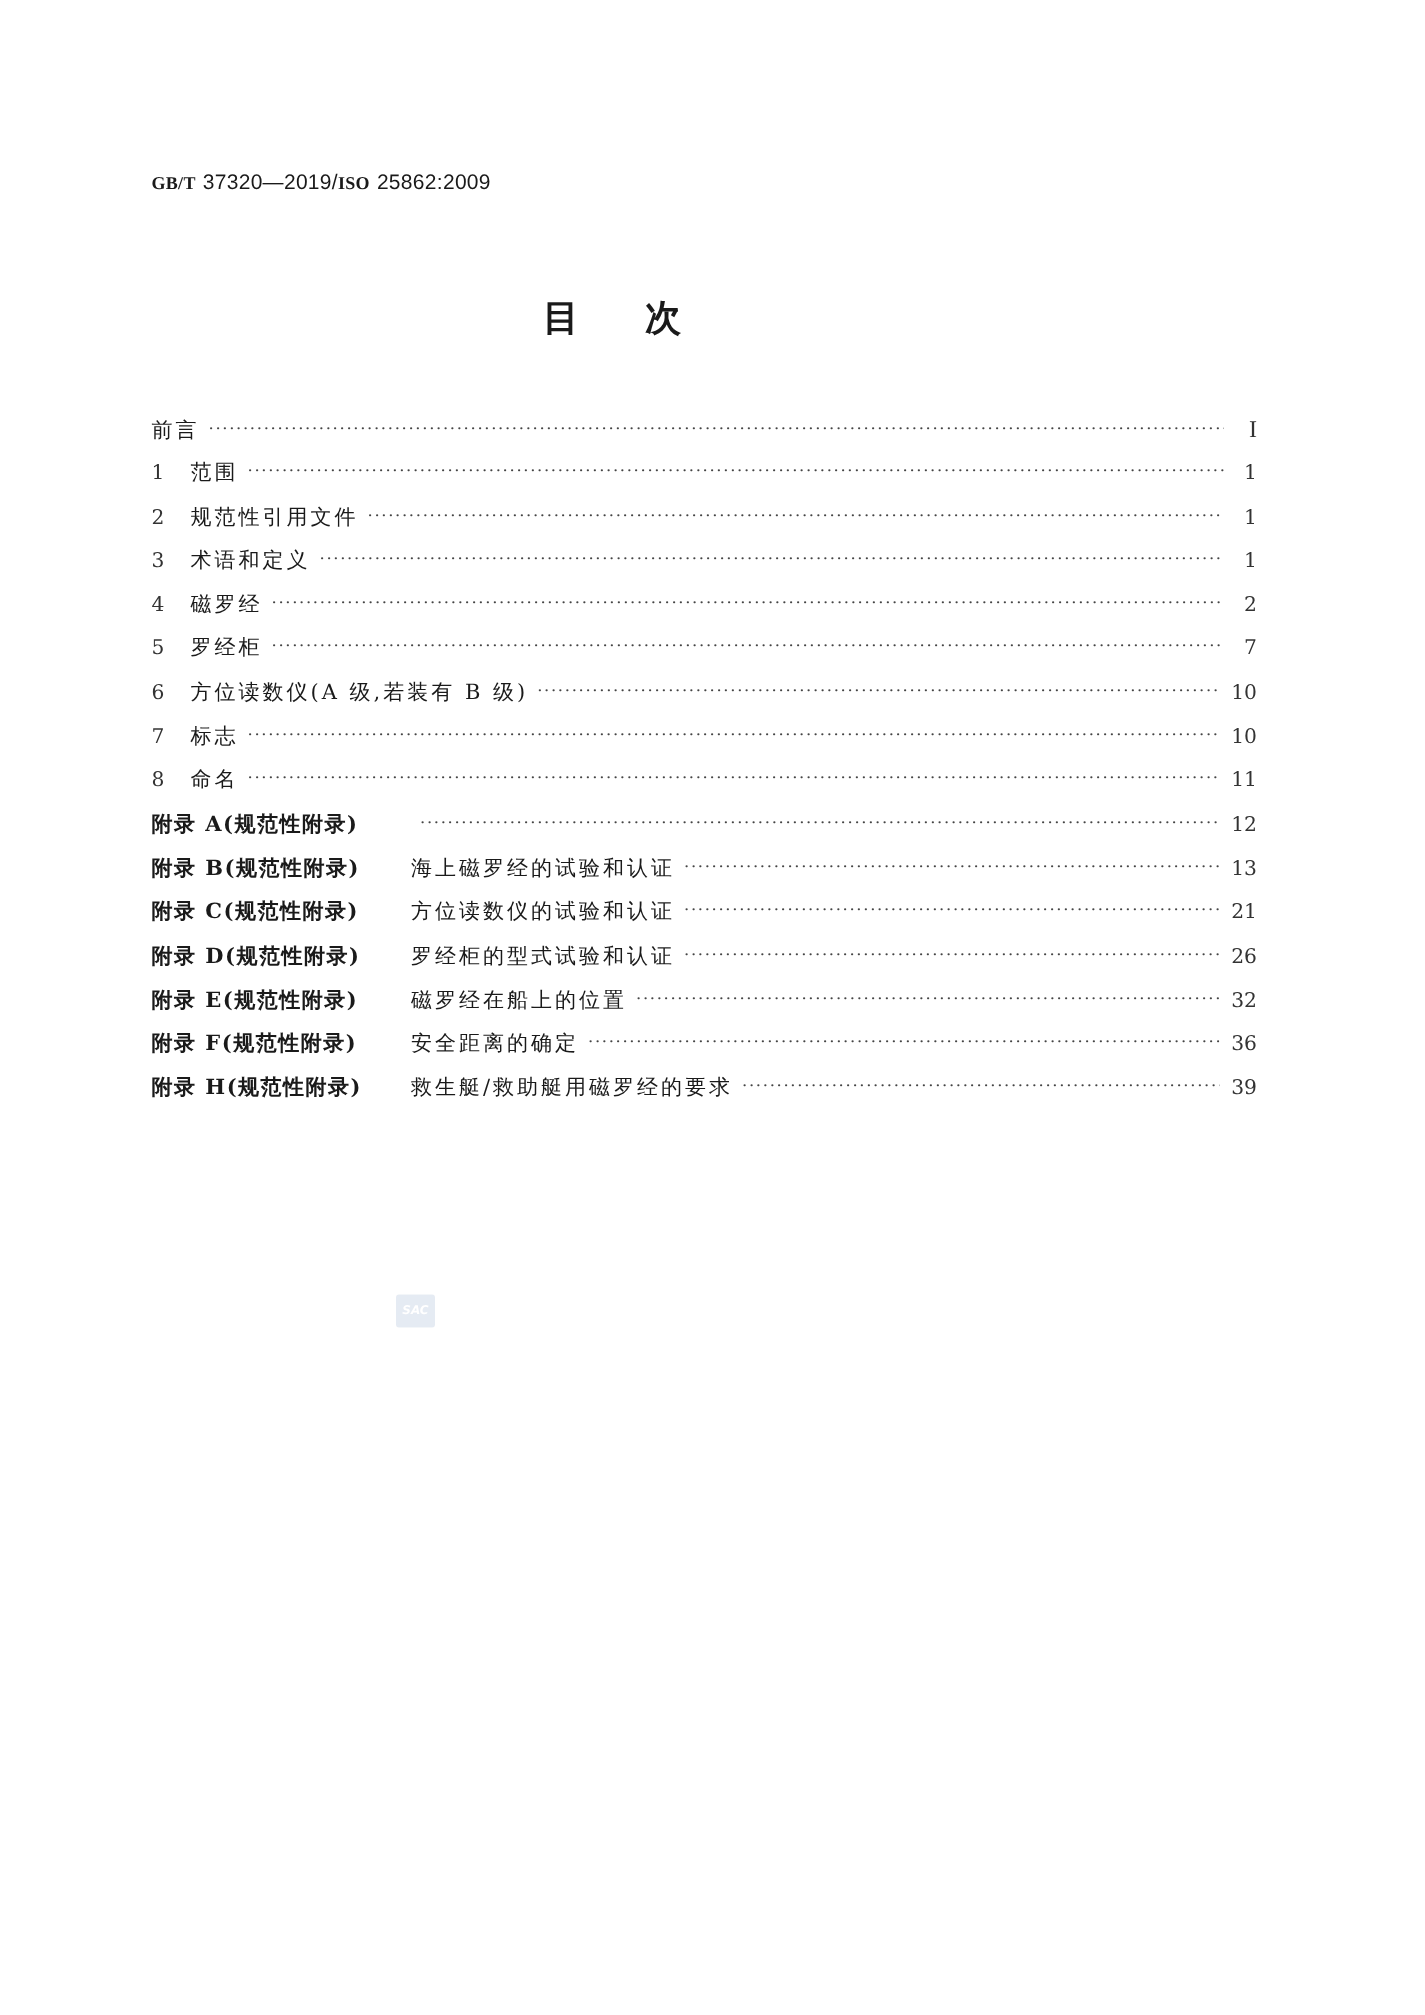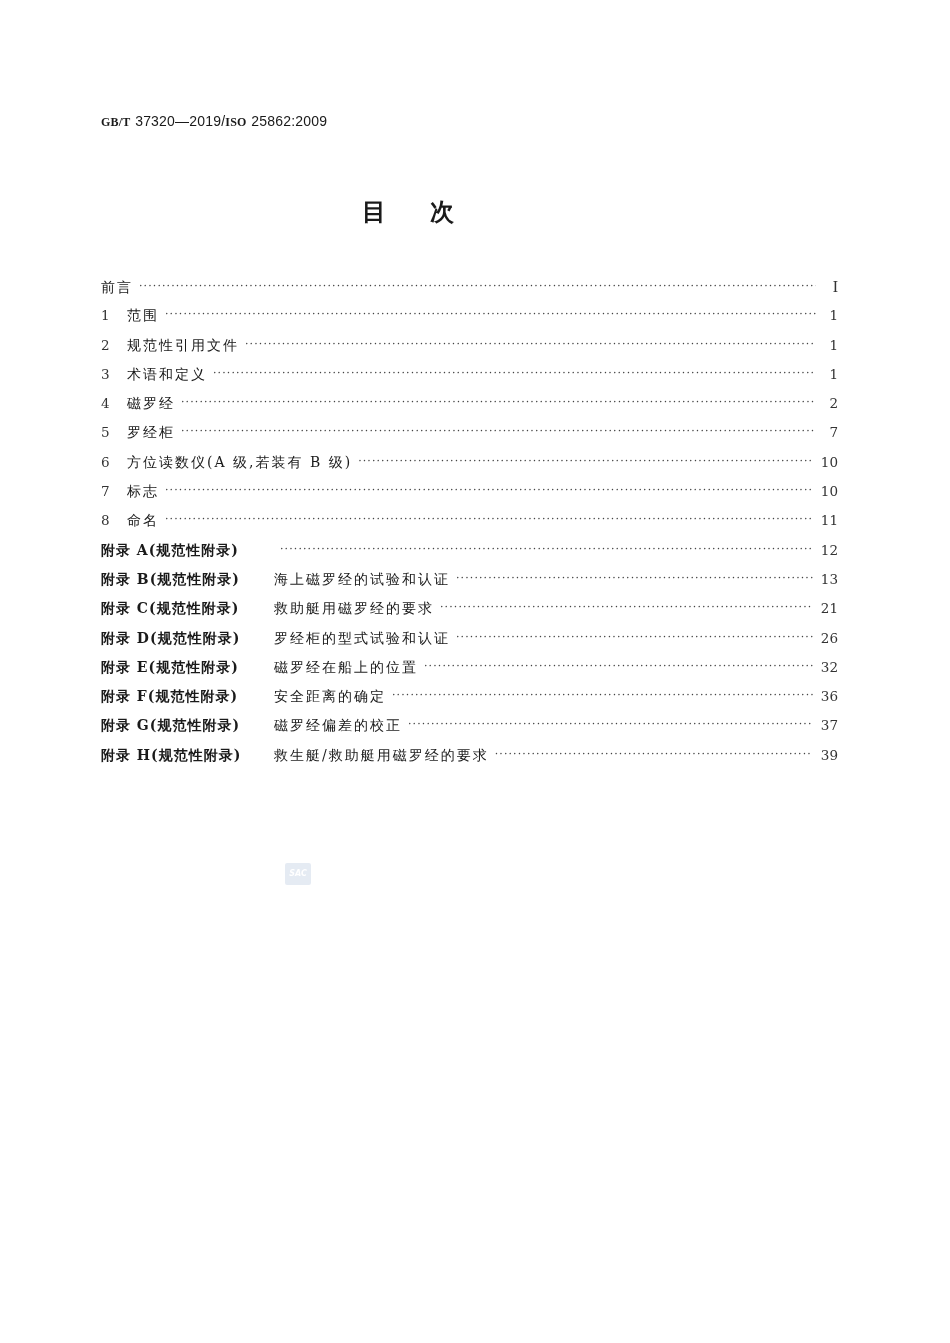--- a/index.html
+++ b/index.html
@@ -95,21 +95,21 @@
       text-align: right;
       font-size: 13.5px;
       color: #333;
     }
     .toc-page.roman {
       font-family: "Liberation Serif", "DejaVu Serif", serif;
       font-size: 16px;
     }
     .watermark {
       position: absolute;
-      left: 285px;
+      left: 264px;
       top: 863px;
       width: 26px;
       height: 22px;
       background: #e3e9f2;
       border-radius: 2px;
       color: #ffffff;
       font-family: "DejaVu Sans", sans-serif;
       font-weight: bold;
       font-style: italic;
       font-size: 8px;
@@ -189,21 +189,21 @@
       <span class="toc-page">12</span>
     </li>
     <li class="toc-row">
       <span class="toc-app">附录 B(规范性附录)</span>
       <span class="toc-label">海上磁罗经的试验和认证</span>
       <span class="toc-dots"></span>
       <span class="toc-page">13</span>
     </li>
     <li class="toc-row">
       <span class="toc-app">附录 C(规范性附录)</span>
-      <span class="toc-label">救助艇用磁罗经的要求</span>
+      <span class="toc-label">方位读数仪的试验和认证</span>
       <span class="toc-dots"></span>
       <span class="toc-page">21</span>
     </li>
     <li class="toc-row">
       <span class="toc-app">附录 D(规范性附录)</span>
       <span class="toc-label">罗经柜的型式试验和认证</span>
       <span class="toc-dots"></span>
       <span class="toc-page">26</span>
     </li>
     <li class="toc-row">
@@ -212,26 +212,20 @@
       <span class="toc-dots"></span>
       <span class="toc-page">32</span>
     </li>
     <li class="toc-row">
       <span class="toc-app">附录 F(规范性附录)</span>
       <span class="toc-label">安全距离的确定</span>
       <span class="toc-dots"></span>
       <span class="toc-page">36</span>
     </li>
     <li class="toc-row">
-      <span class="toc-app">附录 G(规范性附录)</span>
-      <span class="toc-label">磁罗经偏差的校正</span>
-      <span class="toc-dots"></span>
-      <span class="toc-page">37</span>
-    </li>
-    <li class="toc-row">
       <span class="toc-app">附录 H(规范性附录)</span>
       <span class="toc-label">救生艇/救助艇用磁罗经的要求</span>
       <span class="toc-dots"></span>
       <span class="toc-page">39</span>
     </li>
   </ul>
 
 <div class="watermark">SAC</div>
 
 </body></html>

